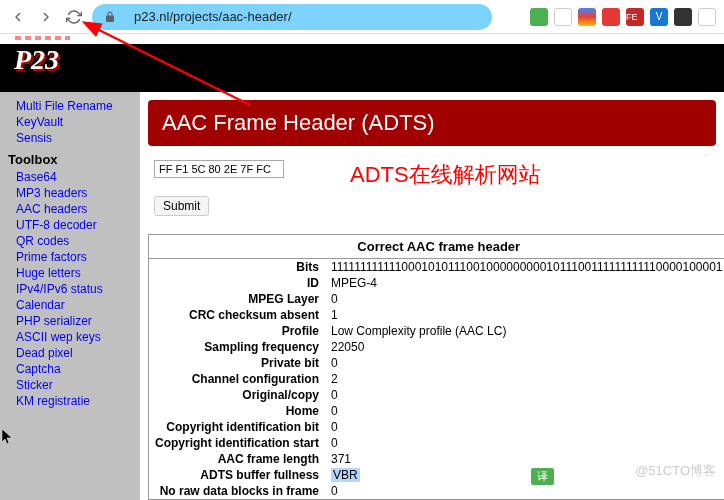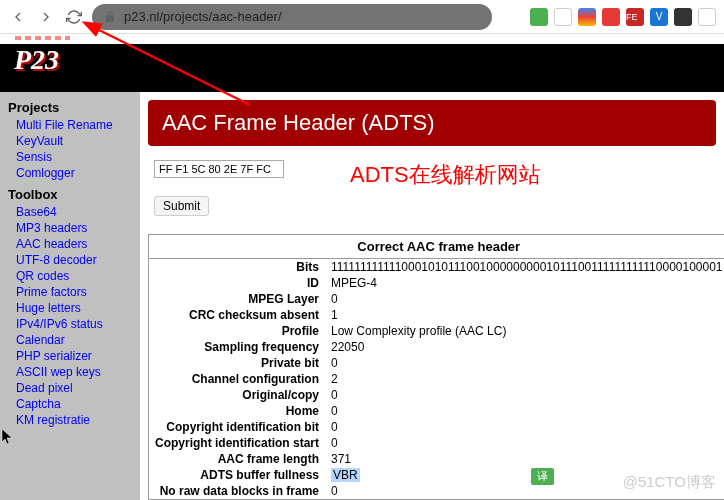--- a/index.html
+++ b/index.html
@@ -1,21 +1,21 @@
 <!DOCTYPE html>
 <html><head>
   <meta charset="utf-8">
   <style>
     * { margin: 0; padding: 0; box-sizing: border-box; }
     body { font-family: Arial, sans-serif; font-size: 13px; background: #fff; width: 724px; height: 500px; overflow: hidden; position: relative; }
     
     .browser-bar { height: 34px; display: flex; align-items: center; padding: 0 8px; gap: 8px; background: #fff; border-bottom: 1px solid #e0e0e0; }
     .nav-btn { width: 20px; height: 20px; display: flex; align-items: center; justify-content: center; color: #5f6368; cursor: pointer; }
     .nav-btn svg { width: 16px; height: 16px; }
-    .addr-bar { flex: 1; height: 26px; background: #737373; border-radius: 13px; display: flex; align-items: center; padding: 0 12px; gap: 8px; color: #5f6368; font-size: 13px; max-width: 400px; }
+    .addr-bar { flex: 1; height: 26px; background: #7dd3fc; border-radius: 13px; display: flex; align-items: center; padding: 0 12px; gap: 18px; color: #5f6368; font-size: 13px; max-width: 400px; }
     .addr-bar .url { color: #202124; }
     .ext-icons { display: flex; gap: 6px; margin-left: auto; }
     .ext-icon { width: 18px; height: 18px; border-radius: 3px; }
     
     .top-divider { height: 10px; background: #fff; position: relative; }
     .top-divider::before { content: ''; position: absolute; top: 2px; left: 15px; width: 55px; height: 4px; background: repeating-linear-gradient(90deg, #f28b82 0 6px, #fff 6px 10px); }
     
     .page-header { height: 48px; background: #000; display: flex; align-items: flex-start; padding-left: 14px; }
     .logo { font-size: 28px; font-weight: bold; font-style: italic; color: #fff; text-shadow: 2px 2px 0 #b00; font-family: Georgia, serif; }
     
@@ -36,21 +36,21 @@
     .annotation { position: absolute; top: 68px; left: 210px; color: #ff0000; font-size: 22px; font-family: "Microsoft YaHei", sans-serif; pointer-events: none; }
     
     .result-table { width: 100%; border-collapse: collapse; margin-top: 14px; border: 1px solid #999; }
     .result-table th { text-align: center; font-weight: bold; font-size: 13px; padding: 4px; border-bottom: 1px solid #999; }
     .result-table td { padding: 1px 6px; font-size: 12px; vertical-align: top; }
     .result-table td.label { text-align: right; font-weight: bold; width: 175px; white-space: nowrap; }
     .result-table td.value { text-align: left; }
     .vbr-highlight { background: #b4d7ff; padding: 0 2px; }
     
     .translate-badge { position: absolute; bottom: 15px; right: 170px; background: #4caf50; color: #fff; font-size: 11px; padding: 1px 6px; border-radius: 2px; }
-    .watermark { position: absolute; bottom: 8px; right: 8px; color: #ccc; font-size: 15px; }
+    .watermark { position: absolute; bottom: 20px; right: 8px; color: #ccc; font-size: 13px; }
     
     .cursor-icon { position: absolute; left: 1px; top: 428px; pointer-events: none; }
     .arrow-annotation { position: absolute; pointer-events: none; z-index: 100; }
   </style>
 </head>
 <body>
 
 <div class="browser-bar">
   <div class="nav-btn">
       <svg viewBox="0 0 24 24" fill="none" stroke="currentColor" stroke-width="2">
@@ -87,39 +87,38 @@
 </div>
 
 <div class="top-divider"></div>
 
 <div class="page-header">
   <span class="logo">P23</span>
 </div>
 
 <div class="main-layout">
   <div class="sidebar" id="sidebar">
-      <div class="sidebar-heading">Projects</div>
       <a class="sidebar-link">Multi File Rename</a>
       <a class="sidebar-link">KeyVault</a>
       <a class="sidebar-link">Sensis</a>
-      <a class="sidebar-link">Comlogger</a>
       <div class="sidebar-heading">Toolbox</div>
       <a class="sidebar-link">Base64</a>
       <a class="sidebar-link">MP3 headers</a>
       <a class="sidebar-link">AAC headers</a>
       <a class="sidebar-link">UTF-8 decoder</a>
       <a class="sidebar-link">QR codes</a>
       <a class="sidebar-link">Prime factors</a>
       <a class="sidebar-link">Huge letters</a>
       <a class="sidebar-link">IPv4/IPv6 status</a>
       <a class="sidebar-link">Calendar</a>
       <a class="sidebar-link">PHP serializer</a>
       <a class="sidebar-link">ASCII wep keys</a>
       <a class="sidebar-link">Dead pixel</a>
       <a class="sidebar-link">Captcha</a>
+      <a class="sidebar-link">Sticker</a>
       <a class="sidebar-link">KM registratie</a>
     </div>
 
   <div class="content">
     <div class="page-title">AAC Frame Header (ADTS)</div>
 
     <div class="input-row">
       <input class="hex-input" value="FF F1 5C 80 2E 7F FC" style="">
       <br>
       <button class="submit-btn">Submit</button>

